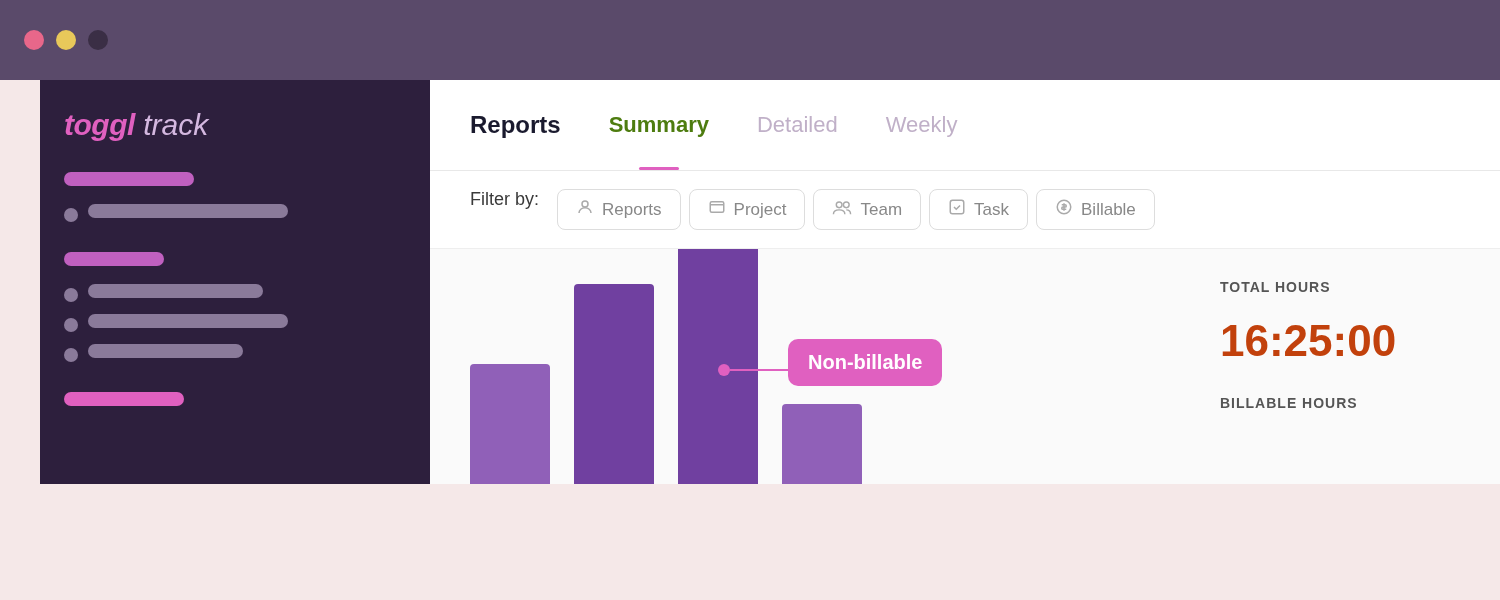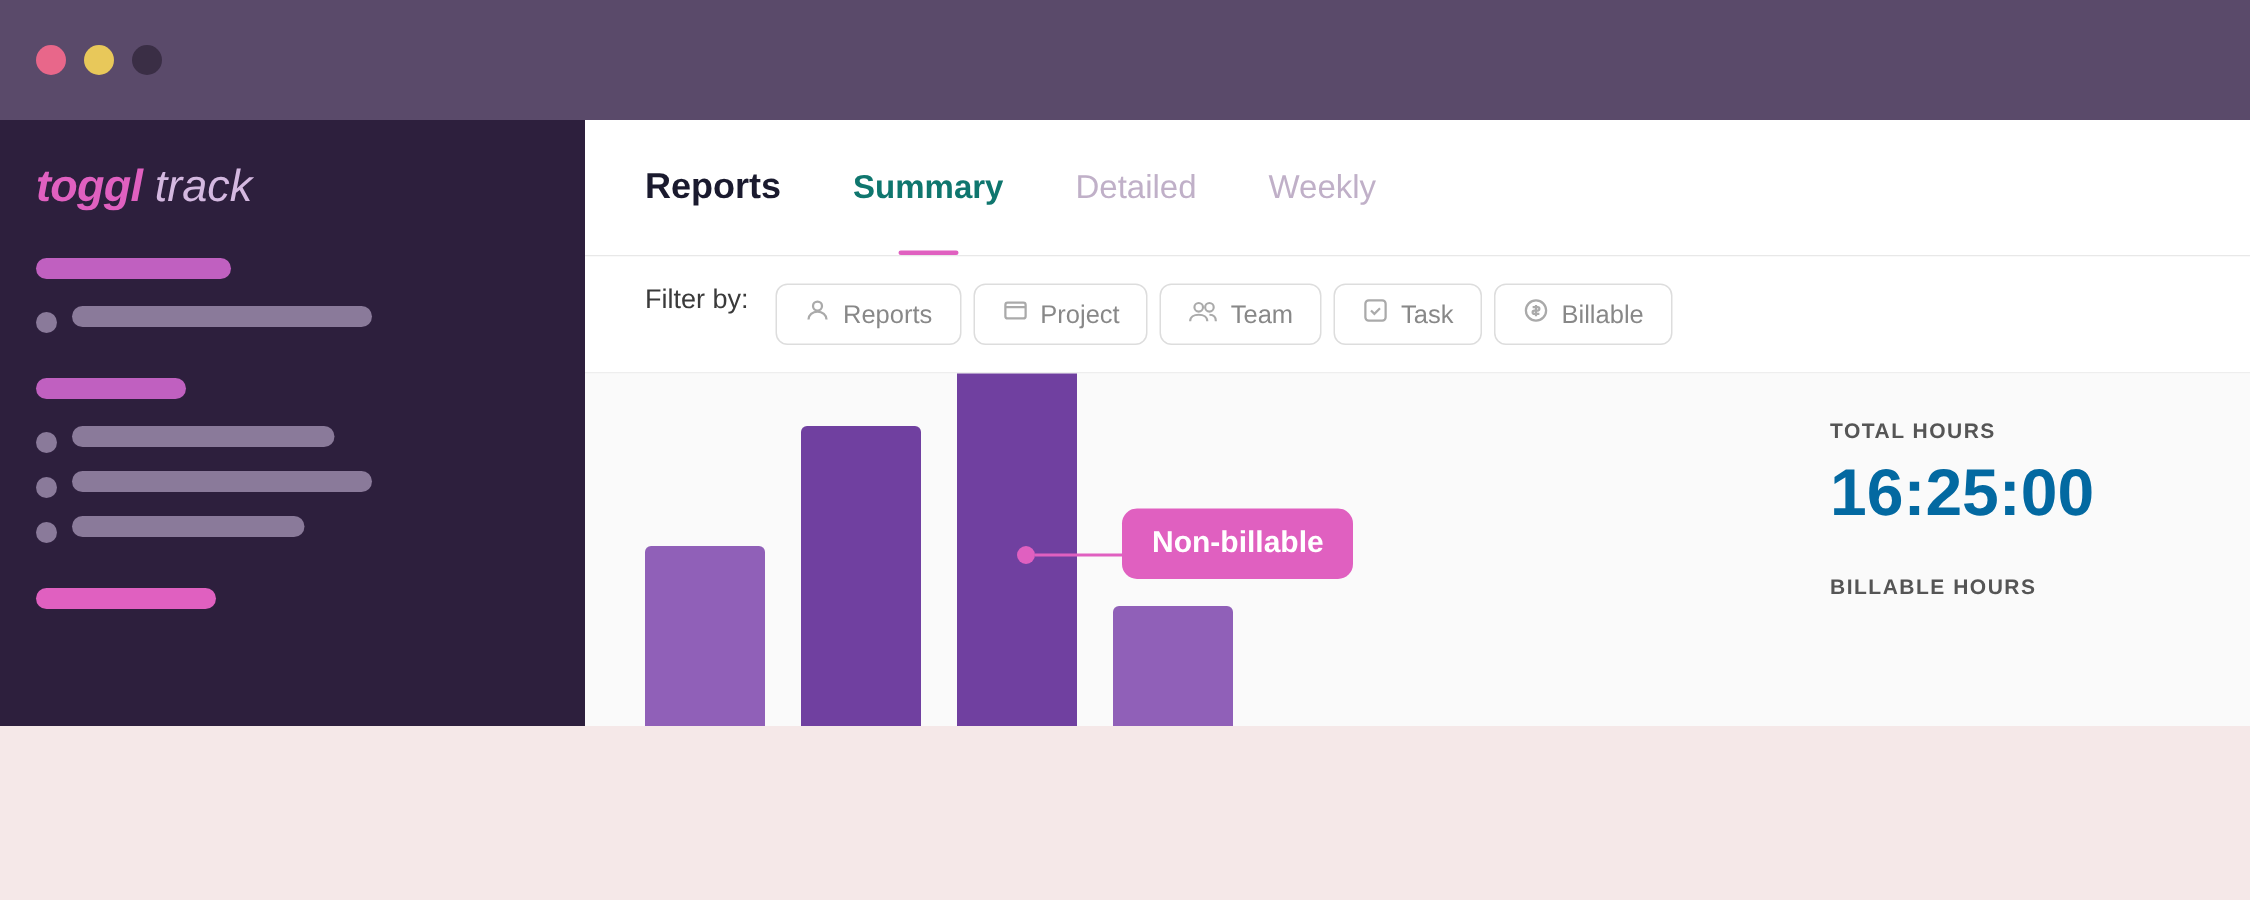--- a/index.html
+++ b/index.html
@@ -28,20 +28,21 @@
     }
     .tl-red { background: #e8678a; }
     .tl-yellow { background: #e8c85a; }
     .tl-dark { background: #3a2e45; }
 
     
     .app-container {
       display: flex;
       width: 100%;
       height: 404px;
+      padding-left: 40px;
     }
 
     
     .sidebar {
       width: 390px;
       min-width: 390px;
       background: #2d1f3d;
       height: 100%;
       padding: 28px 24px 20px 24px;
       display: flex;
@@ -121,21 +122,21 @@
       padding: 0 24px;
       height: 100%;
       display: flex;
       align-items: center;
       font-size: 22px;
       cursor: pointer;
       position: relative;
       color: #c0b0c8;
     }
     .tab.active-underline {
-      color: #0f766e;
+      color: #4d7c0f;
       font-weight: 600;
       align-items: center;
     }
     .tab.active-underline::after {
       content: '';
       position: absolute;
       bottom: 0;
       left: 50%;
       transform: translateX(-50%);
       width: 40px;
@@ -224,23 +225,24 @@
     .stat-label {
       font-size: 14px;
       font-weight: 800;
       color: #555;
       letter-spacing: 1px;
       text-transform: uppercase;
     }
     .stat-value {
       font-size: 44px;
       font-weight: 800;
-      color: #0369a1;
+      color: #c2410c;
       line-height: 1;
       margin-bottom: 20px;
+      margin-top: 12px;
     }
   </style>
 </head>
 <body>
 
 <div class="title-bar">
   <span class="traffic-light tl-red"></span>
   <span class="traffic-light tl-yellow"></span>
   <span class="traffic-light tl-dark"></span>
 </div>

